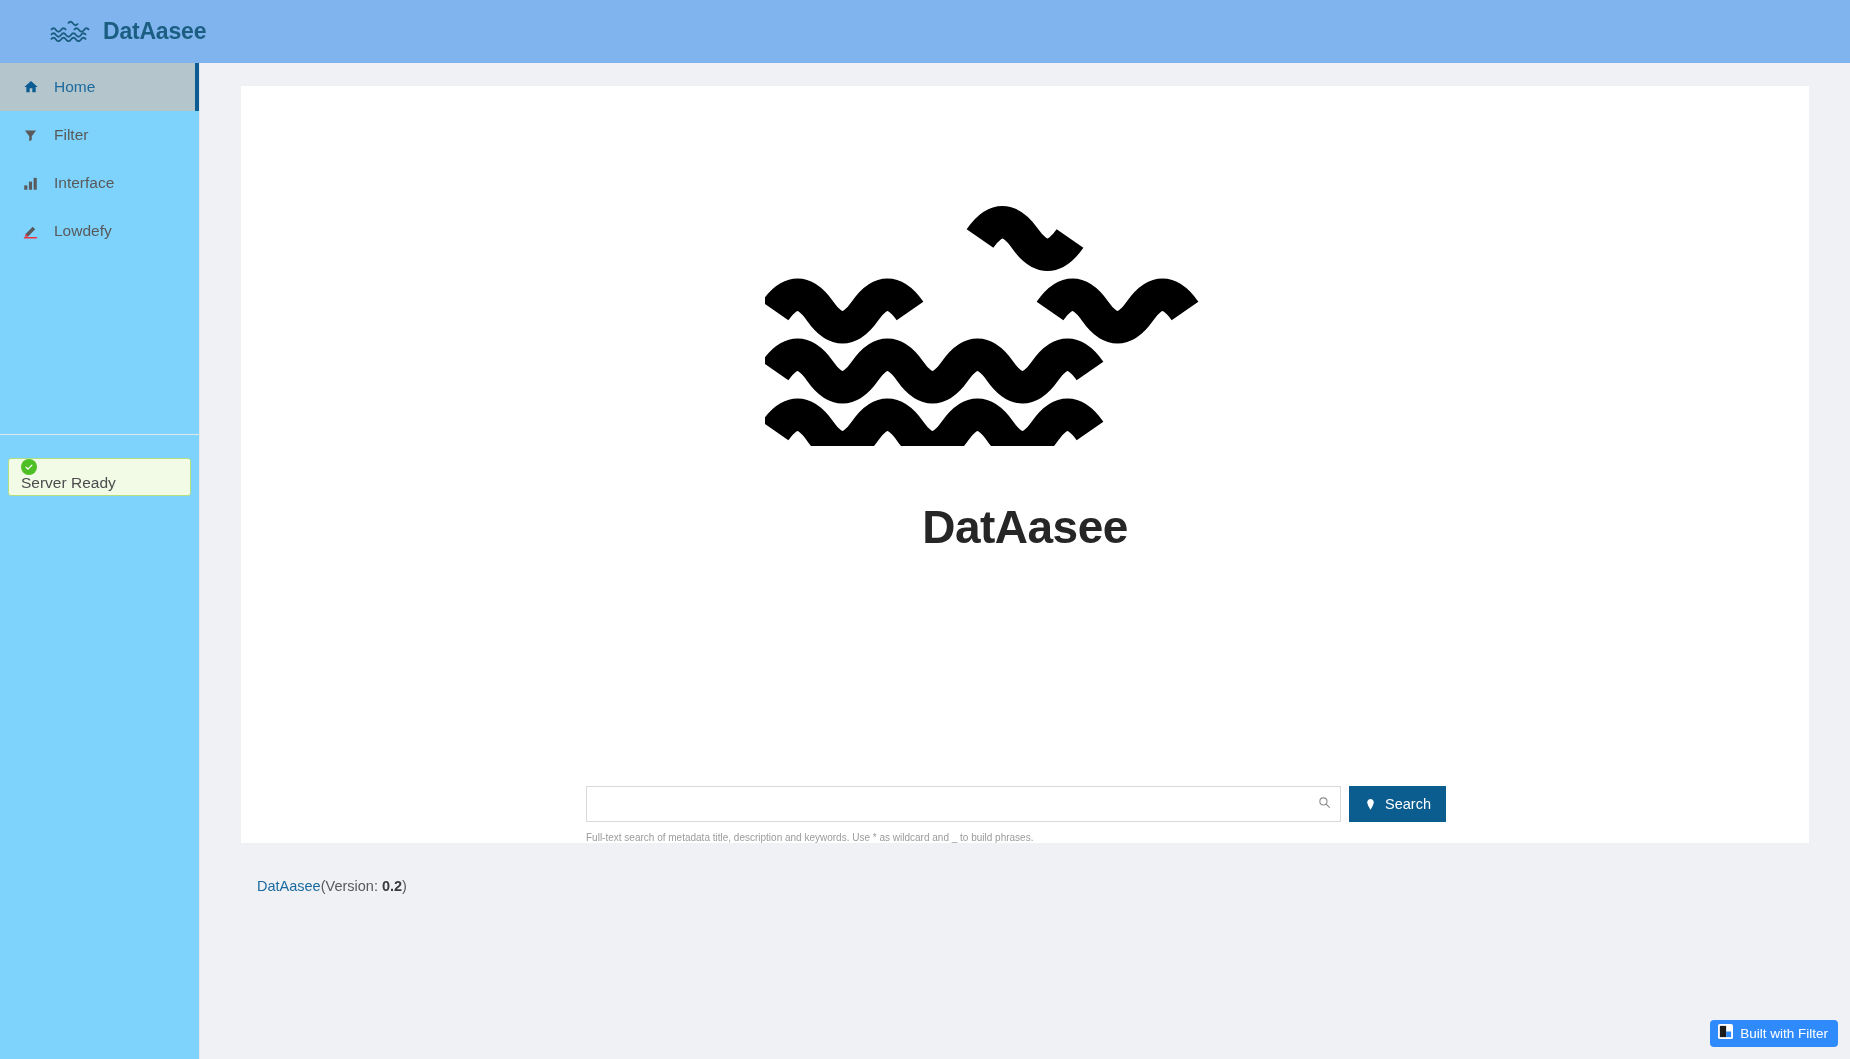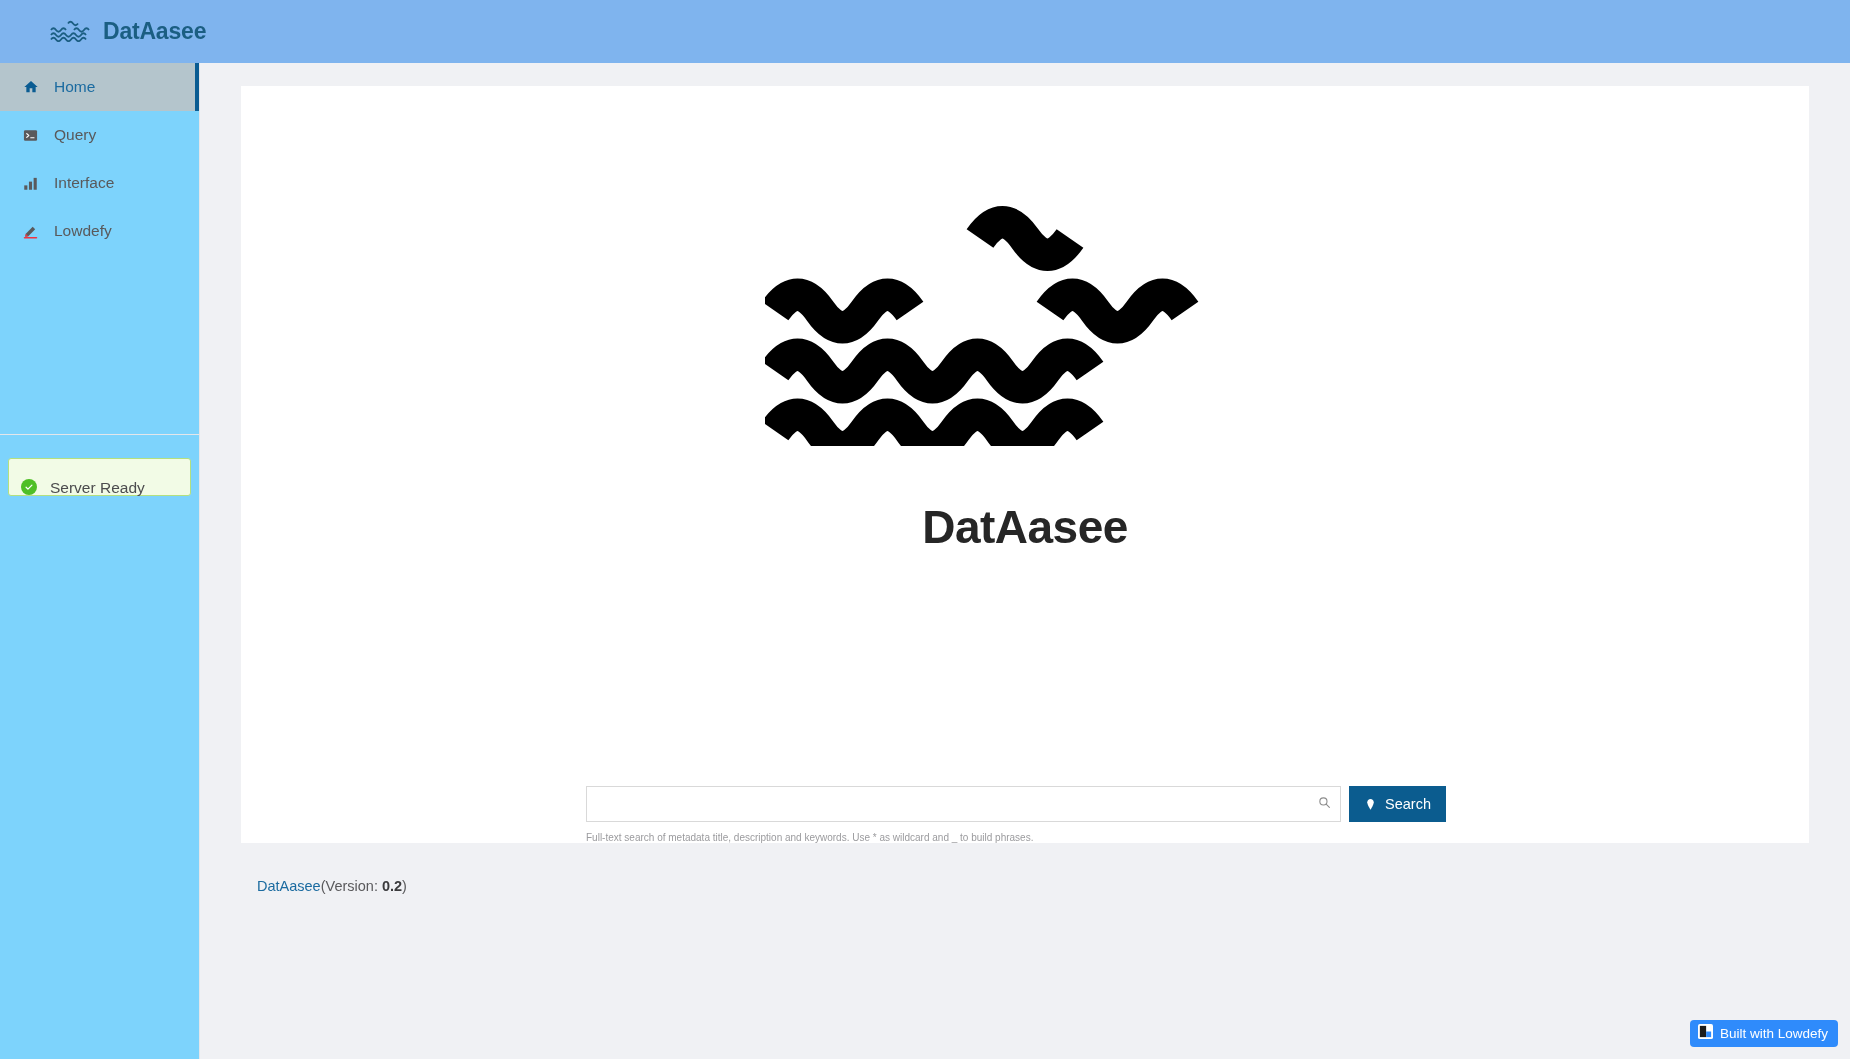--- a/index.html
+++ b/index.html
@@ -96,23 +96,24 @@
     background: #e4e6ea;
   }
   #server-status-badge {
     position: absolute;
     top: 395px; left: 8px;
     width: 183px; height: 38px;
     background: #f2fbe6;
     border: 1px solid #b3e07f;
     border-radius: 3px;
     display: flex;
-    align-items: flex-end;
+    align-items: flex-start;
     padding-left: 12px;
     cursor: default;
+    flex-direction: column;
   }
   #server-status-badge .status-dot {
     width: 16px; height: 16px;
     border-radius: 50%;
     background: #4fbf26;
     display: inline-flex;
     align-items: center;
     justify-content: center;
     margin-right: 13px;
     flex: 0 0 16px;
@@ -280,31 +281,29 @@
 
   <div class="nav-item is-active">
     <span class="nav-icon">
       <svg width="16" height="16" viewBox="0 0 24 24" fill="#0a5c92" aria-hidden="true">
         <path d="M12 3 L22 12 h-3 v8 h-5 v-6 h-4 v6 H5 v-8 H2 Z"></path>
       </svg>
     </span>
     <span class="nav-label">Home</span>
   </div>
 
-
   <div class="nav-item">
     <span class="nav-icon">
-      <svg width="15" height="15" viewBox="0 0 24 24" aria-hidden="true">
-        <rect x="1.5" y="3.5" width="21" height="17" rx="2" fill="#5a5a5c"></rect>
-        <path d="M6 9 l3.2 3 L6 15" stroke="#ffffff" stroke-width="1.9" fill="none" stroke-linecap="round" stroke-linejoin="round"></path>
-        <path d="M12.4 15.6 h5.2" stroke="#ffffff" stroke-width="1.9" stroke-linecap="round"></path>
-      </svg>
-    </span>
-    <span class="nav-label">Query</span>
-  </div>
+      <svg width="15" height="15" viewBox="0 0 24 24" fill="#5a5a5c" aria-hidden="true">
+        <path d="M3 4 h18 l-7 9 v6 l-4 2 v-8 Z"></path>
+      </svg>
+    </span>
+    <span class="nav-label">Filter</span>
+  </div>
+
 
   <div class="nav-item">
     <span class="nav-icon">
       <svg width="15" height="15" viewBox="0 0 24 24" fill="#5a5a5c" aria-hidden="true">
         <rect x="2" y="15" width="5" height="7"></rect>
         <rect x="9.5" y="9" width="5" height="13"></rect>
         <rect x="17" y="3" width="5" height="19"></rect>
       </svg>
     </span>
     <span class="nav-label">Interface</span>
@@ -386,14 +385,14 @@
 </div>
 
 <a id="lowdefy-badge" href="#">
   <span>
     <svg width="15" height="15" viewBox="0 0 24 24" aria-hidden="true">
       <rect x="0" y="0" width="24" height="24" rx="3" fill="#ffffff"></rect>
       <rect x="3" y="3" width="10" height="18" fill="#1c1c1c"></rect>
       <rect x="13" y="12" width="8" height="9" fill="#2f8bfb"></rect>
     </svg>
   </span>
-  <span id="lowdefy-badge-label">Built with Lowdefy</span>
+  <span id="lowdefy-badge-label">Built with Filter</span>
 </a>
 
 </body></html>

